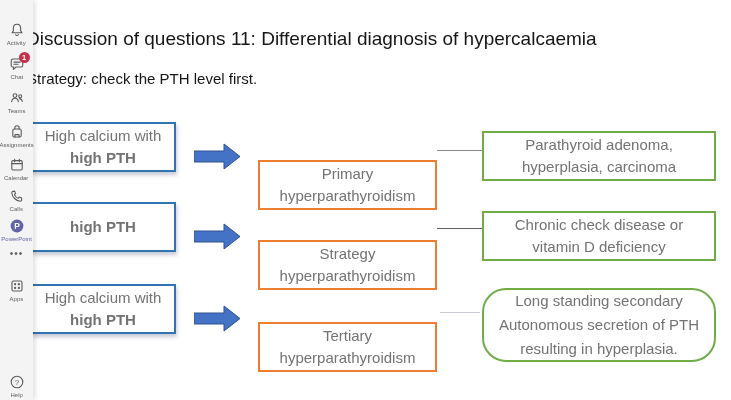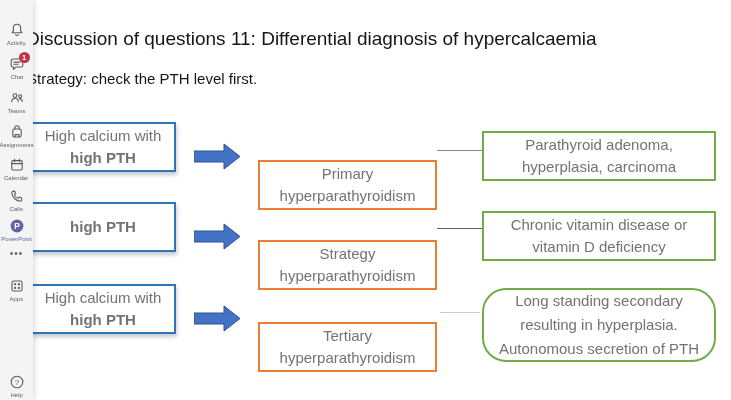--- a/index.html
+++ b/index.html
@@ -95,42 +95,42 @@
       </div>
       <svg class="flow-arrow" width="48" height="27" viewBox="0 0 48 27">
         <polygon points="0,8 30,8 30,1 46,13.5 30,26 30,19 0,19" fill="#4472C4" stroke="#2F528F" stroke-width="1"></polygon>
       </svg>
       <div class="fbox diag">
         <div>Strategy</div>
         <div>hyperparathyroidism</div>
       </div>
       <div class="connector"></div>
       <div class="fbox cause">
-        <div>Chronic vitamin disease or</div>
+        <div>Chronic check disease or</div>
         <div>vitamin D deficiency</div>
       </div>
     </div>
 
     <div class="row row3">
       <div class="fbox cond">
         <div class="l1">High calcium with</div>
         <div class="l2">high PTH</div>
       </div>
       <svg class="flow-arrow" width="48" height="27" viewBox="0 0 48 27">
         <polygon points="0,8 30,8 30,1 46,13.5 30,26 30,19 0,19" fill="#4472C4" stroke="#2F528F" stroke-width="1"></polygon>
       </svg>
       <div class="fbox diag">
         <div>Tertiary</div>
         <div>hyperparathyroidism</div>
       </div>
       <div class="connector"></div>
       <div class="fbox cause">
         <div>Long standing secondary</div>
+        <div>Autonomous secretion of PTH</div>
         <div>resulting in hyperplasia.</div>
-        <div>Autonomous secretion of PTH</div>
       </div>
     </div>
   </div>
 
   <div class="rail">
 
     <div class="rail-item" style="top:22px">
       <span class="ric">
         <svg width="16" height="16" viewBox="0 0 16 16" fill="none" stroke="#5a5a5a" stroke-width="1.1" stroke-linecap="round" stroke-linejoin="round">
           <path d="M8 2.2c-2.3 0-3.6 1.7-3.6 3.8v2.6L3.1 10.8h9.8L11.6 8.6V6c0-2.1-1.3-3.8-3.6-3.8z"></path>

